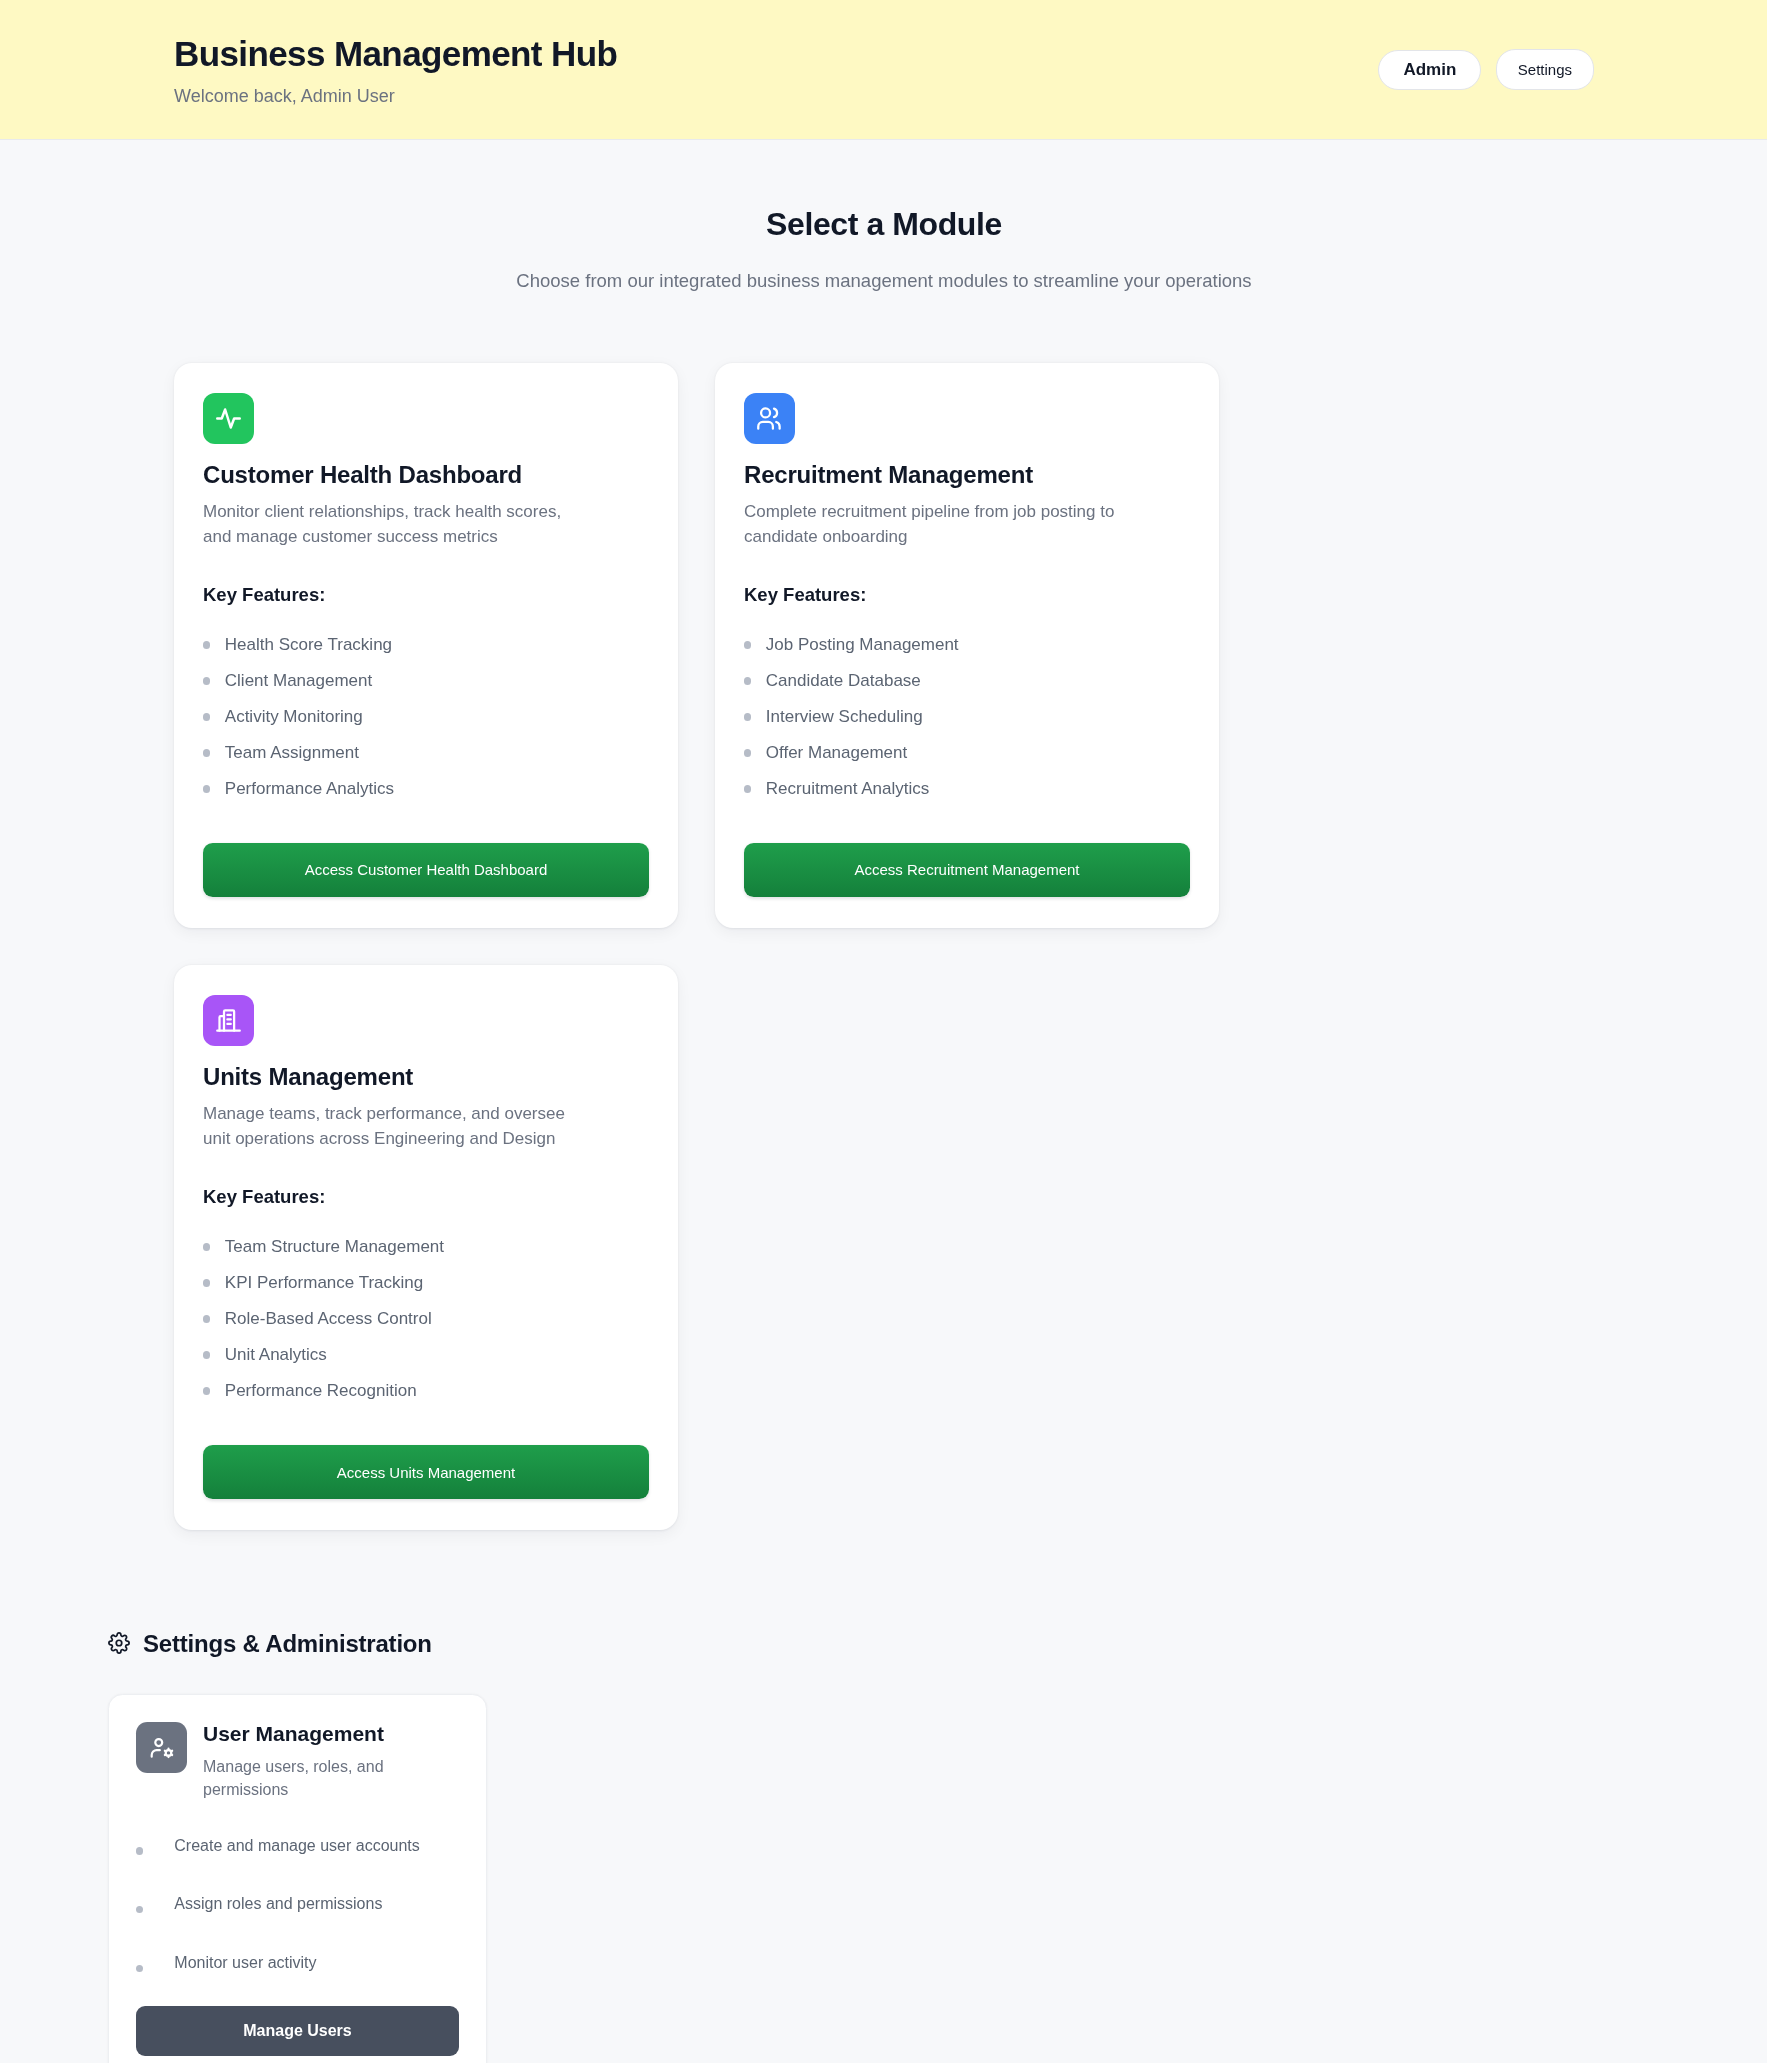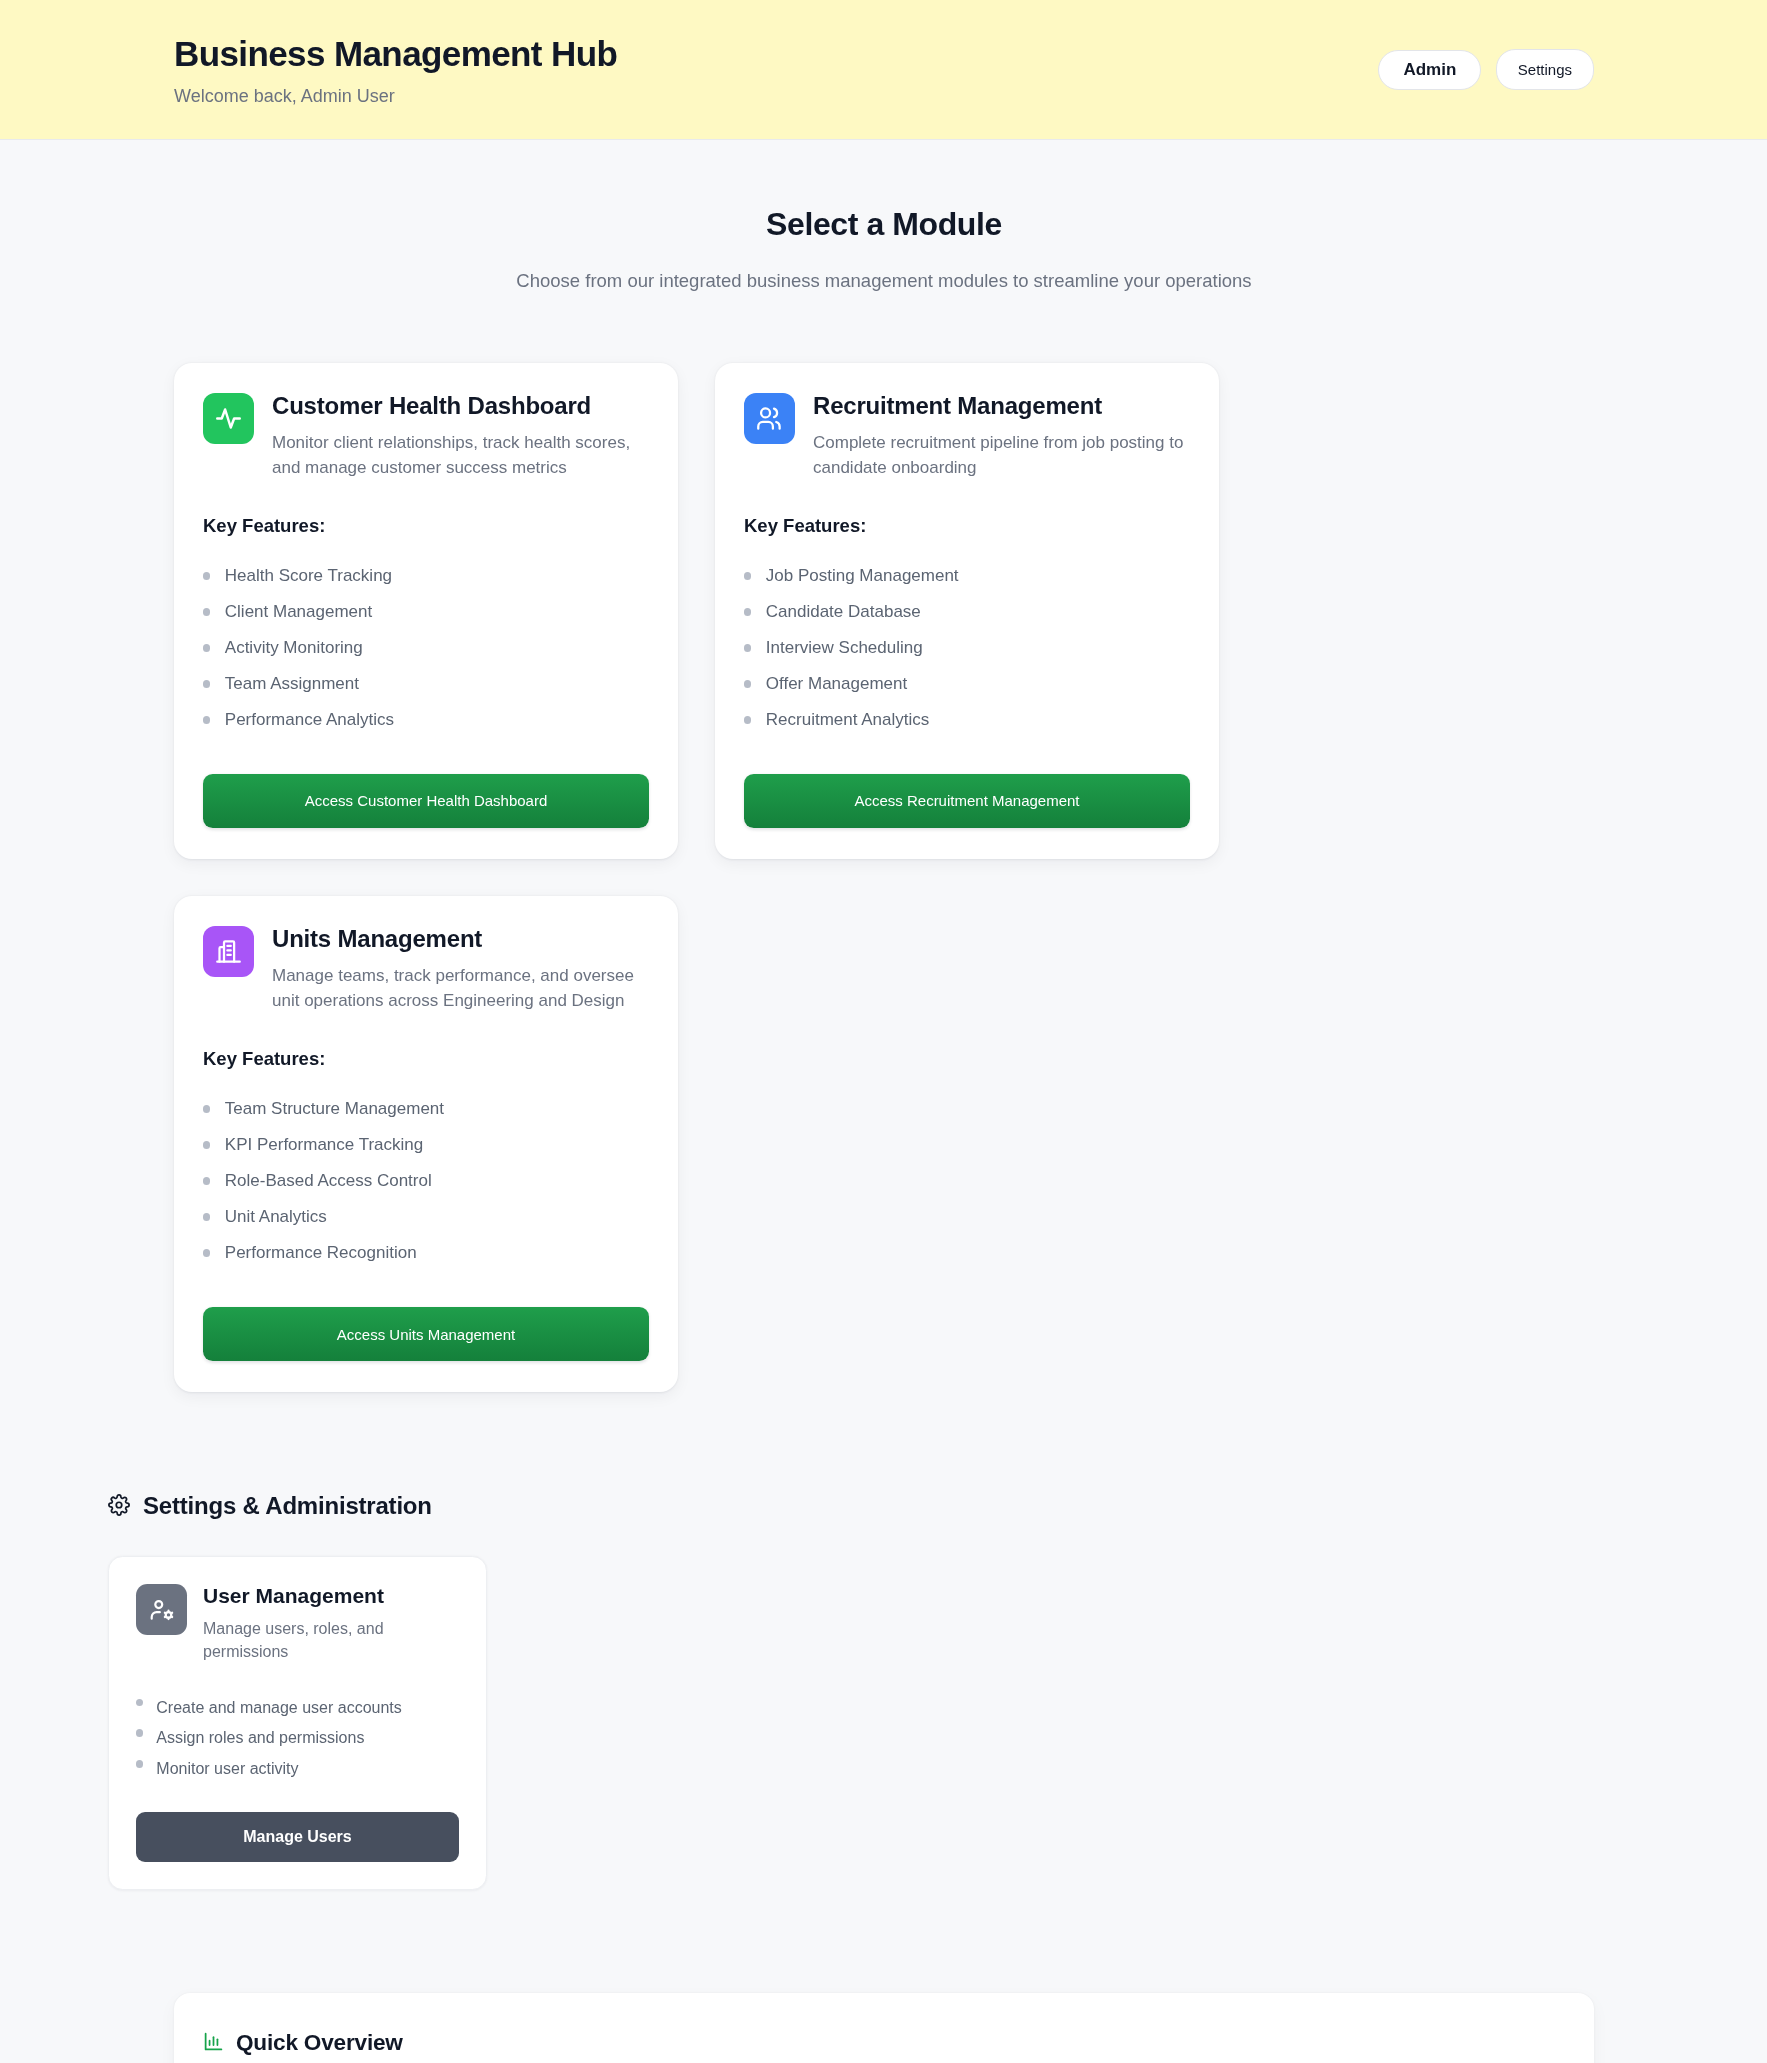--- a/index.html
+++ b/index.html
@@ -95,20 +95,21 @@
   .module-card {
     background:#ffffff;
     border-radius:18px;
     box-shadow:0 0.8px 2.4px rgba(16,24,40,0.07), 0 4.8px 14.5px rgba(16,24,40,0.05);
     padding:30px 29px 31px 29px;
   }
   .module-head {
     display:flex;
     gap:18px;
     align-items:flex-start;
+    flex-direction:column;
   }
   .icon-tile {
     width:51px;
     height:51px;
     min-width:51px;
     border-radius:12px;
     display:flex;
     align-items:center;
     justify-content:center;
   }
@@ -190,21 +191,21 @@
     display:flex; align-items:center; justify-content:center;
   }
   .admin-icon-tile svg { width:26px; height:26px; }
   .admin-card-title { font-size:21px; font-weight:bold; color:#111827; line-height:1.1; }
   .admin-card-desc {
     font-size:16px; color:#6b7280; margin-top:9.7px; line-height:1.45; max-width:197px;
   }
   .admin-list { list-style:none; margin-top:29px; }
   .admin-list li {
     font-size:16px; color:#5b6472;
-    display:flex; align-items:flex-start; gap:13px; padding:6.4px 0;
+    display:flex; align-items:flex-end; gap:31px; padding:6.4px 0;margin-top:28px;
   }
   .manage-btn {
     display:block; width:100%; margin-top:27px;
     border:none; border-radius:9px;
     background:#474f5e;
     color:#fff; font-size:16px; font-weight:bold;
     padding:16px 8px; text-align:center; cursor:pointer;
     font-family:"Liberation Sans", sans-serif;
   }
 

